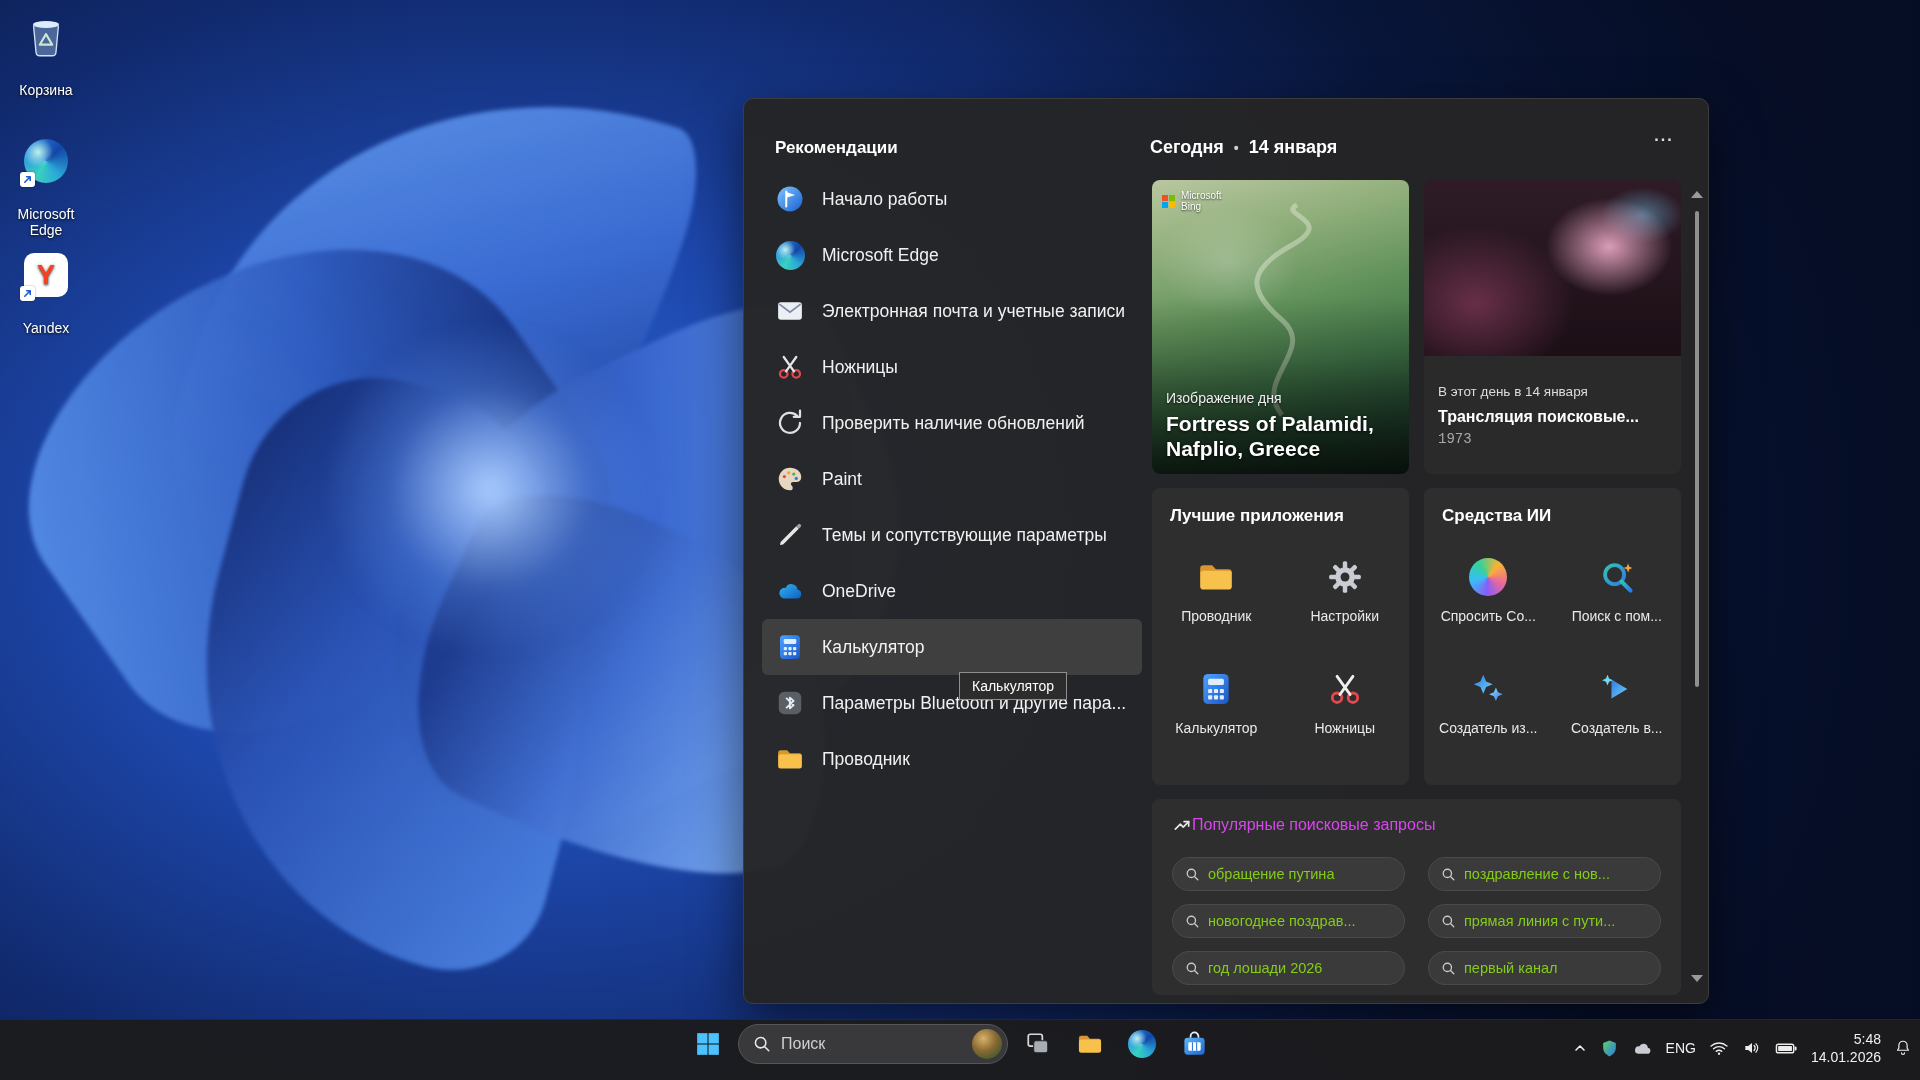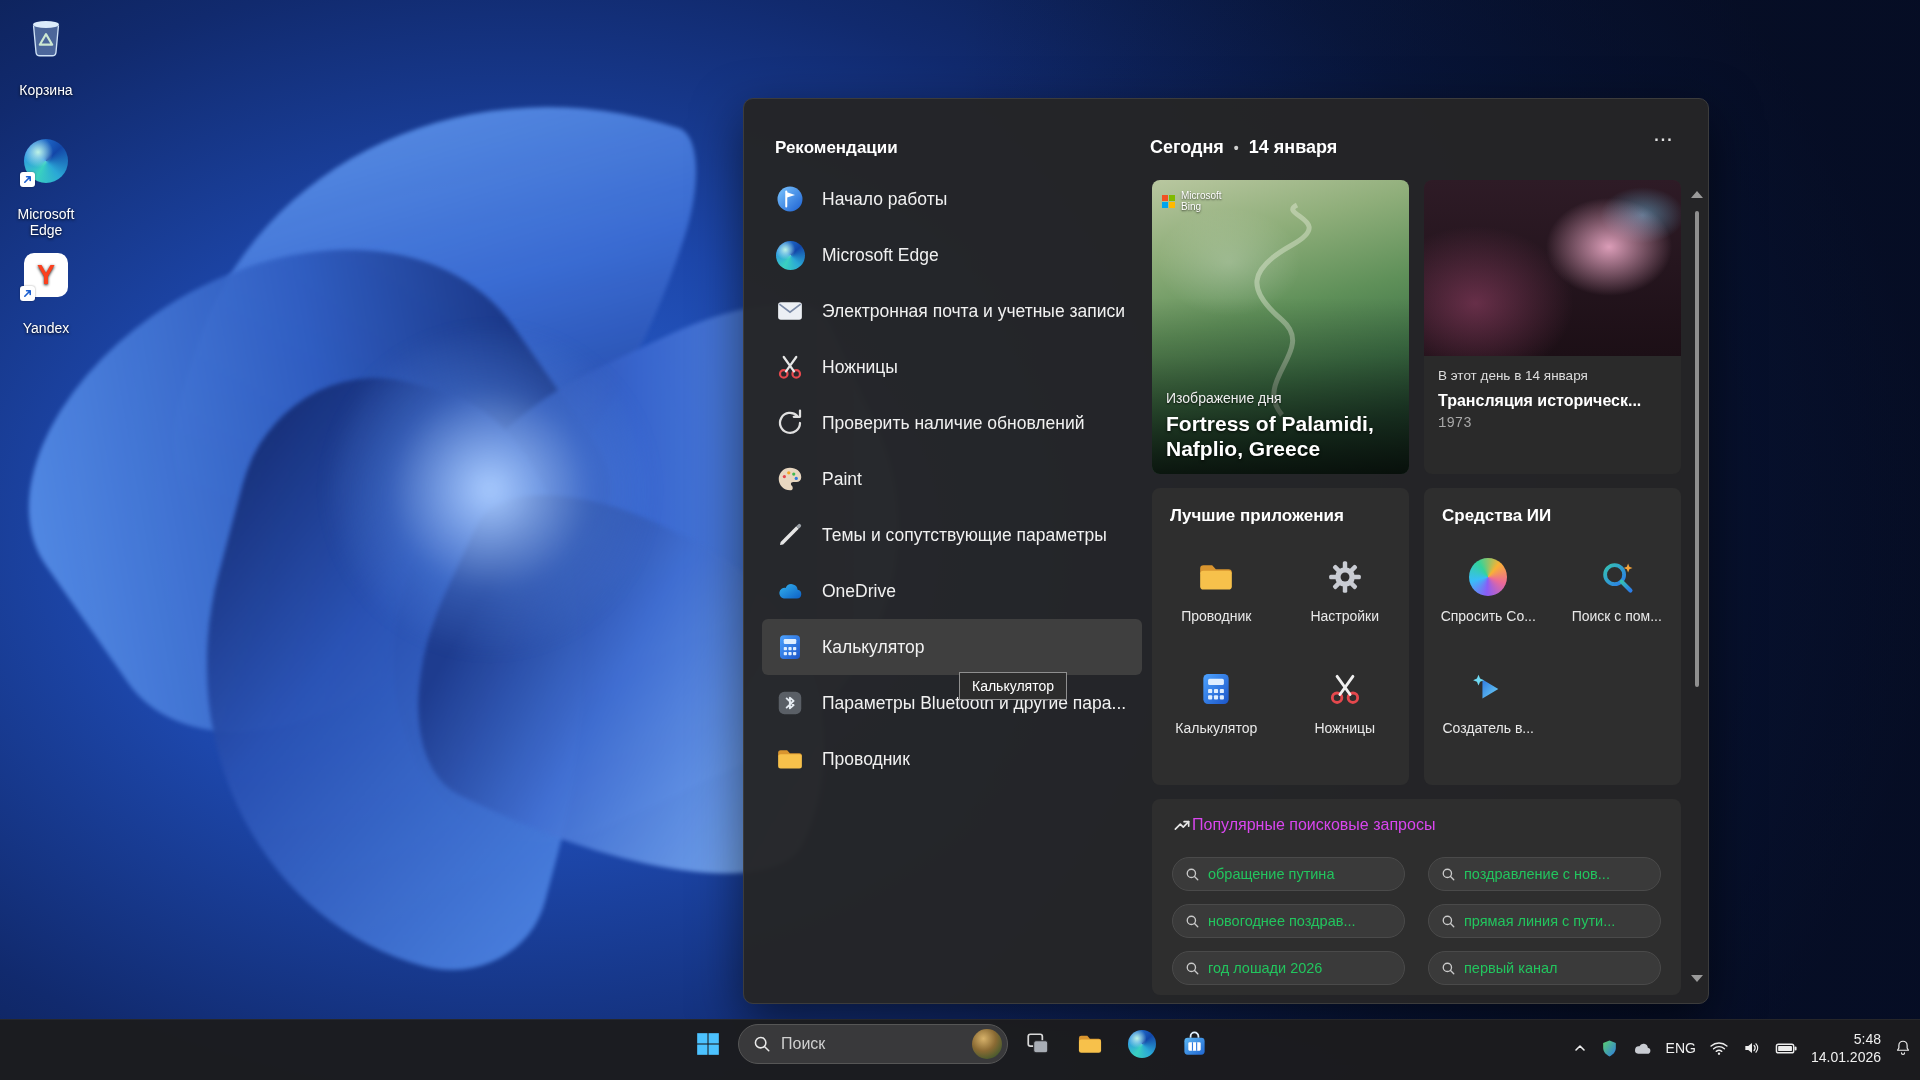--- a/index.html
+++ b/index.html
@@ -70,38 +70,38 @@
   .brandtxt{color:#fff;font-size:10px;line-height:1.1;width:48px;text-shadow:0 1px 2px rgba(0,0,0,.7);}
   .c1-text{position:absolute;left:14px;right:14px;bottom:12px;color:#fff;}
   .c1-kicker{font-size:14px;color:#efefef;margin-bottom:6px;text-shadow:0 1px 2px rgba(0,0,0,.7);}
   .c1-title{font-size:21px;font-weight:bold;line-height:1.18;text-shadow:0 1px 3px rgba(0,0,0,.8);}
   #card-this-day{left:680px;background:#2a2a2a;}
   .c2-img{height:176px;
     background:radial-gradient(90px 70px at 72% 38%, rgba(250,180,210,.85), transparent 70%),
     radial-gradient(140px 110px at 20% 70%, rgba(160,70,110,.55), transparent 70%),
     radial-gradient(60px 40px at 85% 20%, rgba(120,200,240,.5), transparent 70%),
     linear-gradient(180deg,#2e1b26 0%,#1c0f16 100%);}
-  .c2-body{padding:12px 14px;}
+  .c2-body{padding:28px 14px;}
   .c2-kicker{font-size:13.5px;color:#dcdcdc;}
   .c2-title{font-size:16px;font-weight:bold;color:#fff;margin-top:9px;}
   .c2-year{font-size:14px;color:#a9a9a9;margin-top:5px;font-family:Liberation Mono, monospace;}
 
   .secbox{position:absolute;top:389px;width:257px;height:297px;background:#2e2e2e;border-radius:8px;}
   .sec-title{padding:18px 18px 0;font-size:17px;font-weight:bold;color:#fff;}
   .sec-grid{display:flex;flex-wrap:wrap;margin-top:8px;}
   .sec-cell{width:50%;height:112px;display:flex;flex-direction:column;align-items:center;justify-content:center;gap:10px;cursor:default;}
   .gi{width:42px;height:42px;display:flex;align-items:center;justify-content:center;}
   .glab{font-size:14px;color:#e9e9e9;white-space:nowrap;}
   .ic-copilot{width:38px;height:38px;border-radius:50%;
     background:conic-gradient(from 40deg,#f9b234,#ec6a97,#8a5cf6,#38bdf8,#34d399,#f9b234);}
 
   .trendbox{position:absolute;left:408px;top:700px;width:529px;height:196px;background:#2e2e2e;border-radius:8px;}
   .trend-title{position:absolute;left:20px;top:16px;display:flex;align-items:center;font-size:16px;color:#d946ef;}
   .pill{position:absolute;width:233px;height:34px;background:#3a3a3a;border:1px solid #4a4a4a;border-radius:17px;
-    display:flex;align-items:center;gap:8px;padding:0 12px;box-sizing:border-box;color:#22c55e;font-size:14.5px;
+    display:flex;align-items:center;gap:8px;padding:0 12px;box-sizing:border-box;color:#84cc16;font-size:14.5px;
     white-space:nowrap;overflow:hidden;cursor:default;}
 
   .sb-thumb{position:absolute;left:951px;top:112px;width:4px;height:476px;background:#8f8f8f;border-radius:2px;cursor:default;}
   .tri-up{position:absolute;left:947px;top:92px;width:0;height:0;
     border-left:6px solid transparent;border-right:6px solid transparent;border-bottom:7px solid #9a9a9a;}
   .tri-down{position:absolute;left:947px;top:876px;width:0;height:0;
     border-left:6px solid transparent;border-right:6px solid transparent;border-top:7px solid #9a9a9a;}
 
   
   #tooltip{position:absolute;left:959px;top:672px;z-index:10;background:#2c2c2c;border:1px solid #8f8f8f;
@@ -346,21 +346,21 @@
     <div class="c1-text">
       <div class="c1-kicker">Изображение дня</div>
       <div class="c1-title">Fortress of Palamidi, Nafplio, Greece</div>
     </div>
   </div>
 
   <div class="card" id="card-this-day">
     <div class="c2-img"></div>
     <div class="c2-body">
       <div class="c2-kicker">В этот день в 14 января</div>
-      <div class="c2-title">Трансляция историческ...</div>
+      <div class="c2-title">Трансляция поисковые...</div>
       <div class="c2-year">1973</div>
     </div>
   </div>
 
   <div class="secbox" style="left:408px">
     <div class="sec-title">Лучшие приложения</div>
     <div class="sec-grid">
       <div class="sec-cell">
         <span class="gi">
           <svg viewBox="0 0 24 24" width="40" height="40">
@@ -430,20 +430,29 @@
               <circle cx="10.5" cy="10.5" r="6" fill="none" stroke="url(#aisg)" stroke-width="2.4"></circle>
               <line x1="15" y1="15" x2="20.5" y2="20.5" stroke="url(#aisg)" stroke-width="2.6" stroke-linecap="round"></line>
               <path d="M19 3.5l.8 2 2 .8-2 .8-.8 2-.8-2-2-.8 2-.8z" fill="#f2a33c"></path>
             </svg>
         </span>
         <span class="glab">Поиск с пом...</span>
       </div>
       <div class="sec-cell">
         <span class="gi">
           <svg viewBox="0 0 24 24" width="38" height="38">
+              <path d="M9 3l1.8 4.2L15 9l-4.2 1.8L9 15l-1.8-4.2L3 9l4.2-1.8z" fill="url(#spg1)"></path>
+              <path d="M17 11l1.3 3 3 1.3-3 1.3-1.3 3-1.3-3-3-1.3 3-1.3z" fill="url(#spg2)"></path>
+            </svg>
+        </span>
+        <span class="glab">Создатель из...</span>
+      </div>
+      <div class="sec-cell">
+        <span class="gi">
+          <svg viewBox="0 0 24 24" width="38" height="38">
               <path d="M8.5 6v12l10-6z" fill="url(#spg1)"></path>
               <path d="M6 3l1 2.4L9.4 6.4 7 7.4 6 9.8 5 7.4 2.6 6.4 5 5.4z" fill="#6fd9f2"></path>
             </svg>
         </span>
         <span class="glab">Создатель в...</span>
       </div>
     </div>
   </div>
 
   <div class="trendbox">

